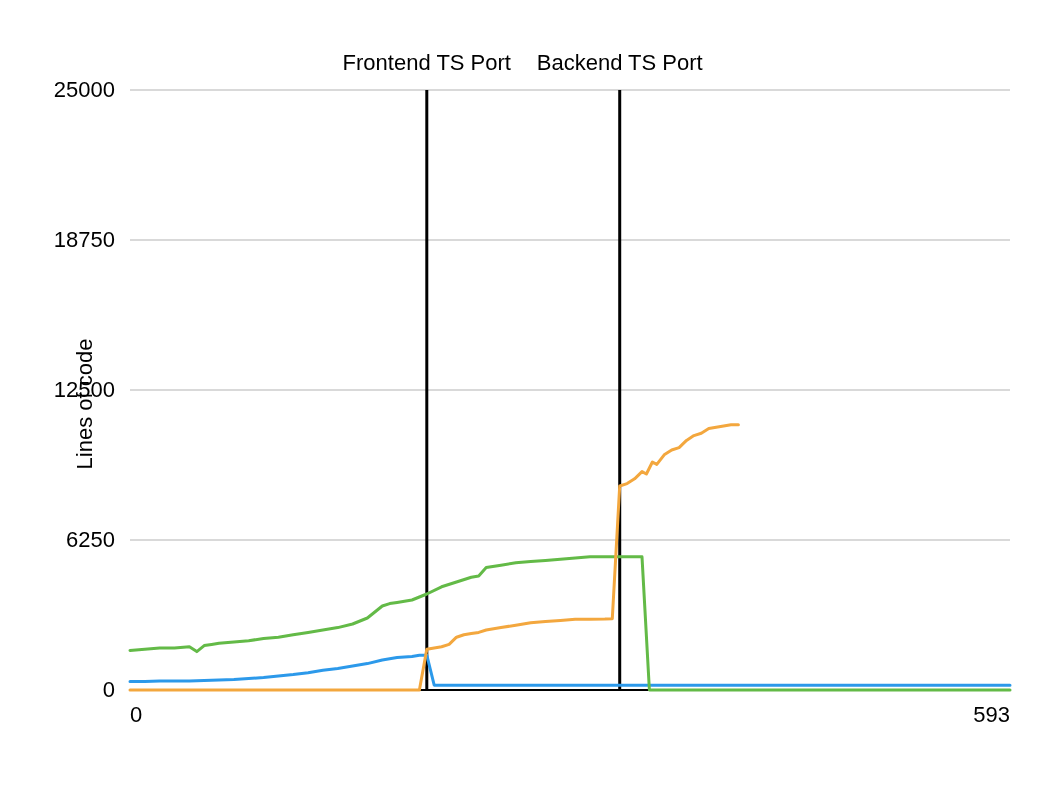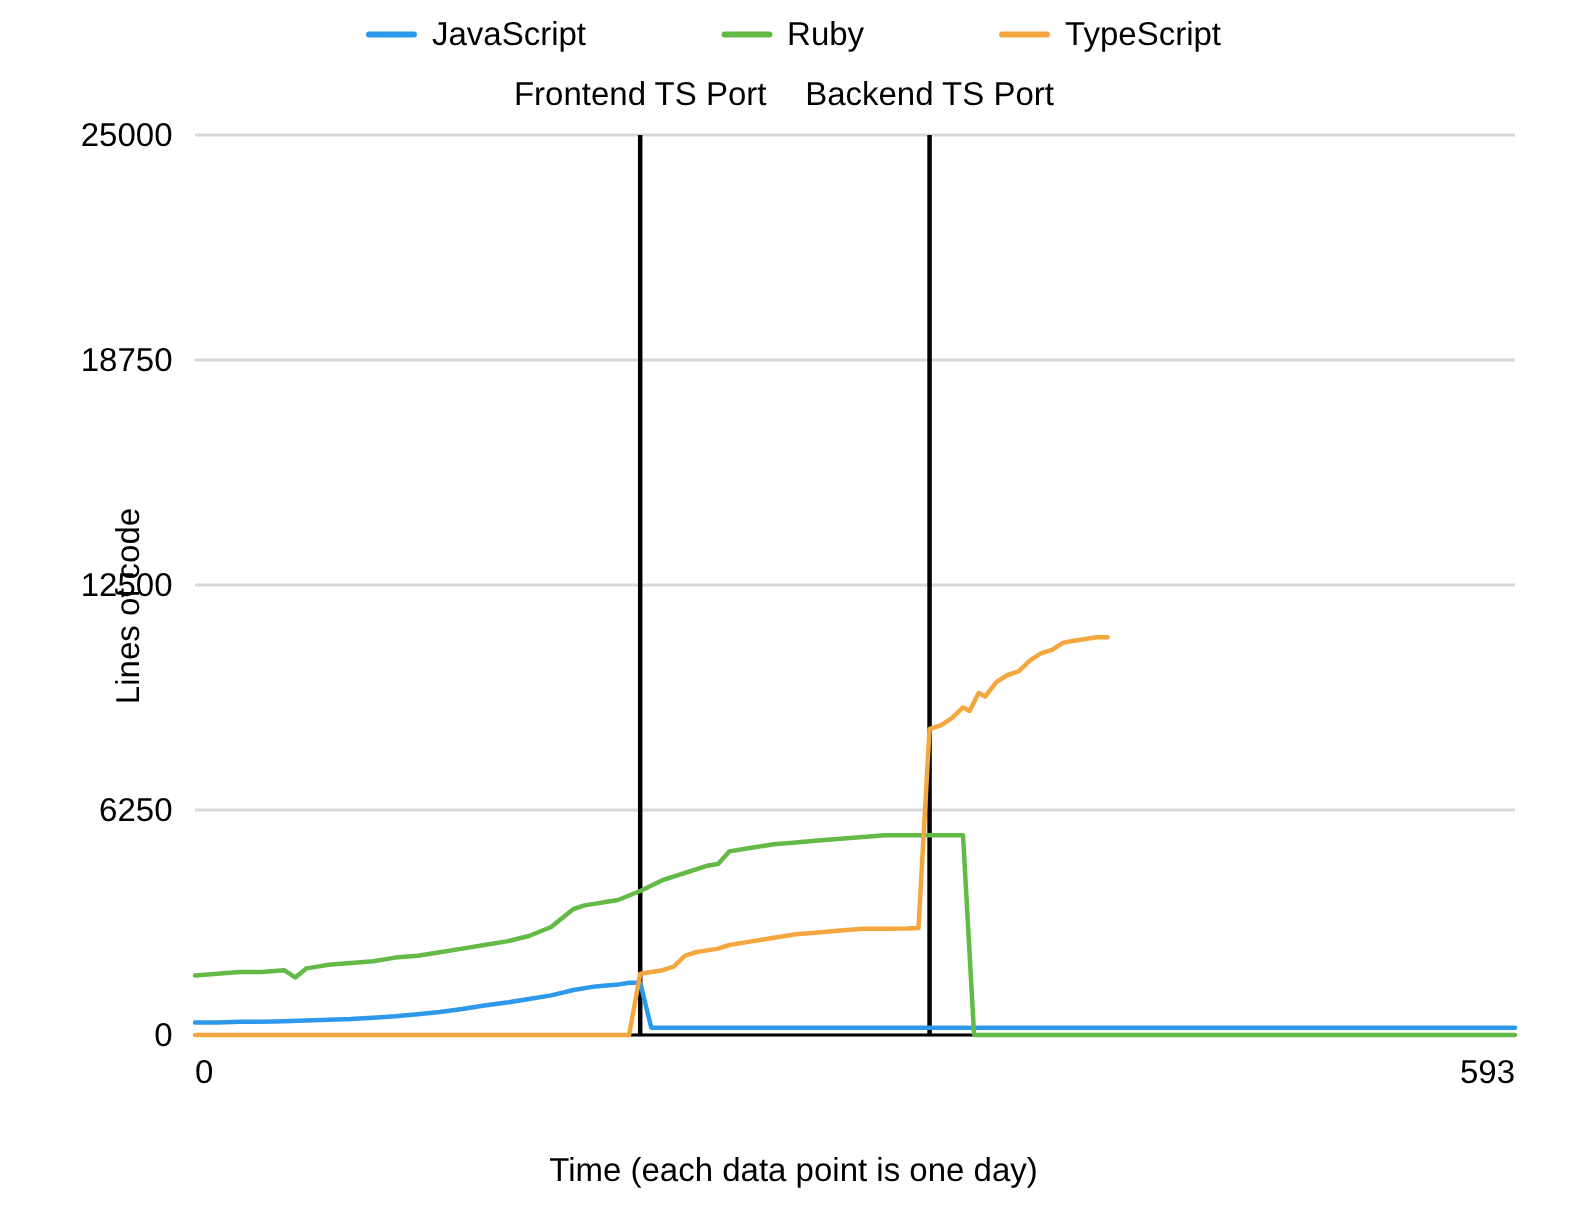--- a/index.html
+++ b/index.html
@@ -68,38 +68,23 @@
   .ann-label {
     font-size: 22px;
     fill: #000;
   }
 </style>
 </head>
 <body>
 
 <div class="chart-wrap">
 
-  <div class="legend">
-    <div class="legend-item">
-      <span class="legend-swatch" style="background:#2c99ea"></span>
-      <span>JavaScript</span>
-    </div>
-    <div class="legend-item">
-      <span class="legend-swatch" style="background:#63ba47"></span>
-      <span>Ruby</span>
-    </div>
-    <div class="legend-item">
-      <span class="legend-swatch" style="background:#f3a73e"></span>
-      <span>TypeScript</span>
-    </div>
-  </div>
 
   <div class="ylabel">Lines of code</div>
 
-  <div class="xlabel">Time (each data point is one day)</div>
 
   <div class="plot">
     <svg id="plot-svg" width="880" height="660" overflow="visible">
         <line x1="0" x2="880" y1="600" y2="600" stroke="#d9d9d9" stroke-width="2"></line>
         <text x="-15" y="607" text-anchor="end" class="tick-label">0</text>
         <line x1="0" x2="880" y1="450" y2="450" stroke="#d9d9d9" stroke-width="2"></line>
         <text x="-15" y="457" text-anchor="end" class="tick-label">6250</text>
         <line x1="0" x2="880" y1="300" y2="300" stroke="#d9d9d9" stroke-width="2"></line>
         <text x="-15" y="307" text-anchor="end" class="tick-label">12500</text>
         <line x1="0" x2="880" y1="150" y2="150" stroke="#d9d9d9" stroke-width="2"></line>

